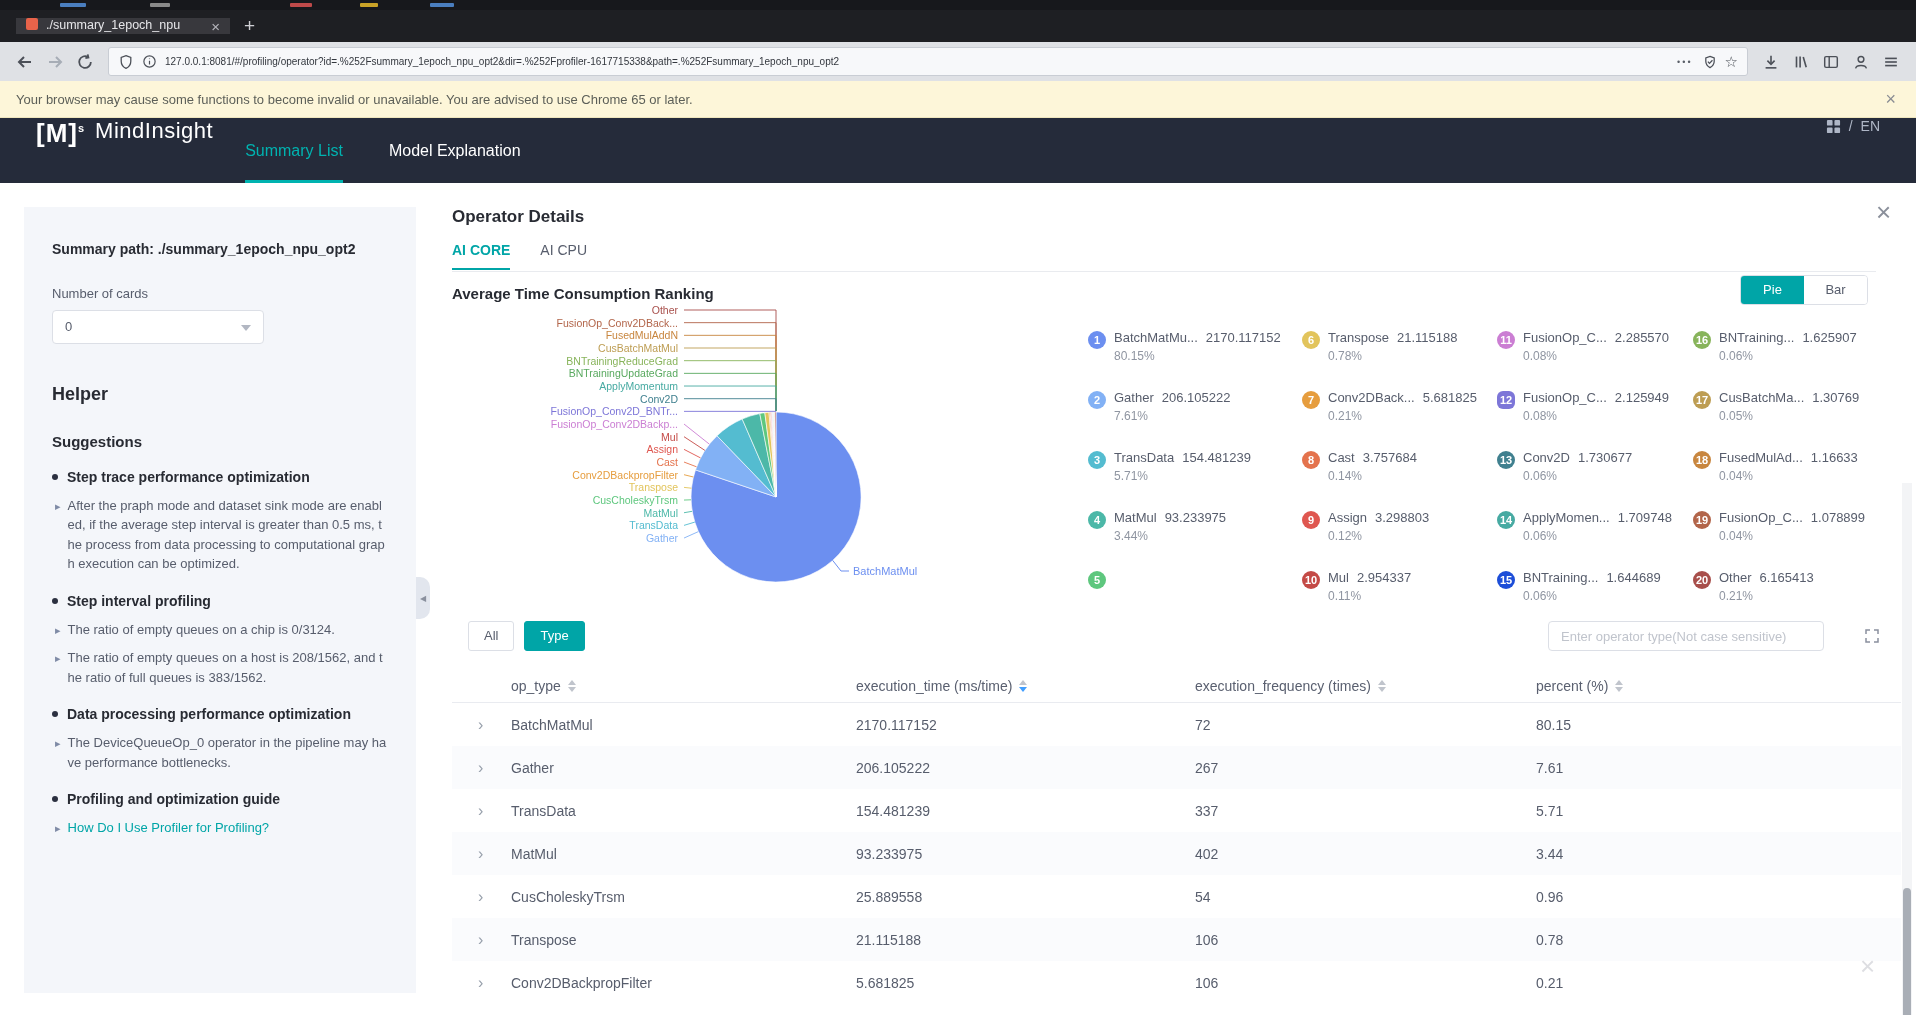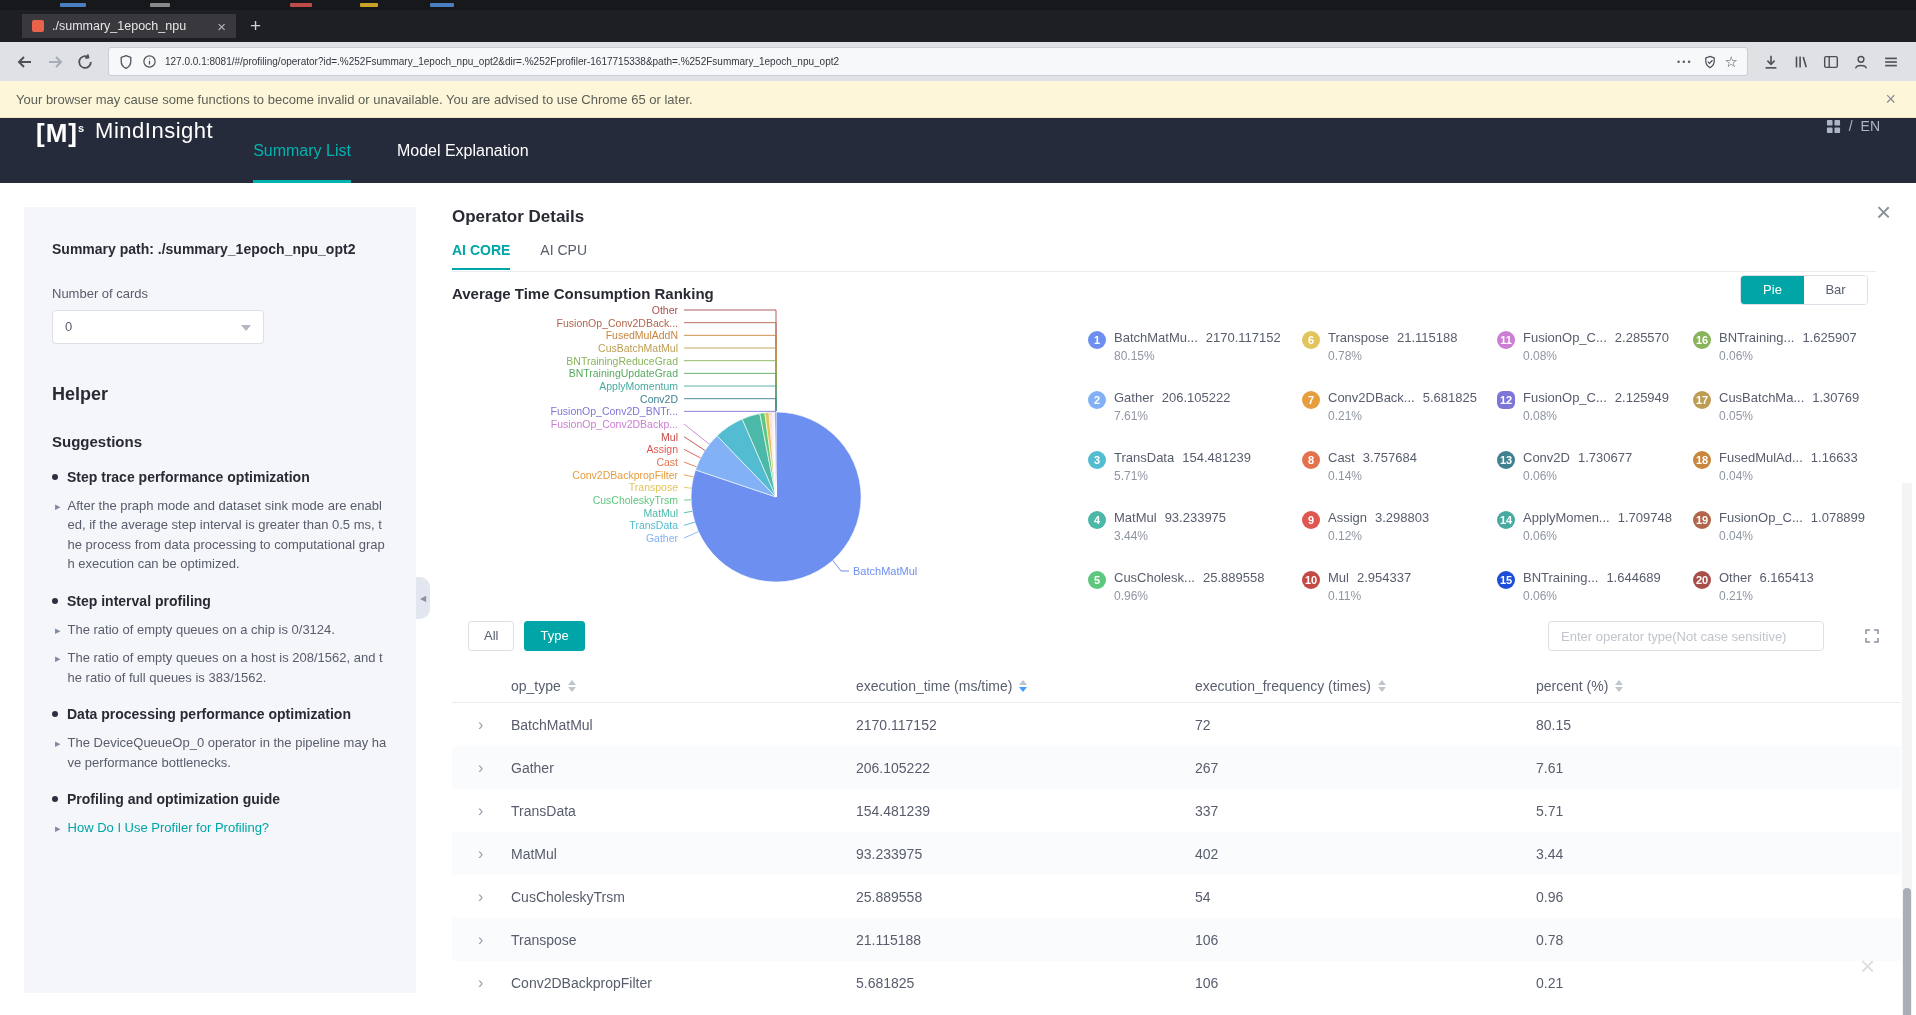--- a/index.html
+++ b/index.html
@@ -3,21 +3,21 @@
 <meta charset="utf-8">
 <style>
   * { margin:0; padding:0; box-sizing:border-box; }
   html,body { width:1916px; height:1015px; overflow:hidden; background:#fff;
     font-family:"Liberation Sans","DejaVu Sans",sans-serif; }
 
   
   .menu-sliver { position:absolute; left:0; top:0; width:1916px; height:10px; background:#17181c; }
   .menu-sliver .frag { position:absolute; top:3px; height:4px; border-radius:1px; display:block; }
   .tab-bar { position:absolute; left:0; top:10px; width:1916px; height:32px; background:#1e1f23; display:flex; align-items:center; }
-  .tab { width:214px; height:24px; background:#38383d; display:flex; align-items:center; padding:0 10px; margin-left:22px; }
+  .tab { width:214px; height:16px; background:#38383d; display:flex; align-items:flex-start; padding:0 10px; margin-left:16px; }
   .favicon { width:12px; height:12px; border-radius:2px; background:#e8634a; flex:0 0 auto; }
   .tab-title { flex:1; color:#e6e6e9; font-size:12.5px; margin:0 8px; white-space:nowrap; overflow:hidden; }
   .tab-close { color:#b5b5bc; font-size:15px; cursor:pointer; }
   .new-tab { color:#cfcfd4; font-size:19px; margin-left:14px; cursor:pointer; }
   .toolbar { position:absolute; left:0; top:42px; width:1916px; height:39px; background:#dfe1e5; display:flex; align-items:center; padding:0 10px; }
   .tb-icon { width:30px; height:30px; display:flex; align-items:center; justify-content:center; color:#4c5058; cursor:pointer; flex:0 0 auto; }
   .tb-icon.dim { color:#a7adb6; }
   .urlbar { flex:1; height:29px; background:#f7f8fa; border-radius:3px; box-shadow:inset 0 0 0 1px #c9cdd4; display:flex; align-items:center; padding:0 10px; margin:0 8px; }
   .ub-icon { display:flex; align-items:center; color:#4c5058; margin-right:8px; cursor:pointer; }
   .url-text { flex:1; font-size:10px; color:#33373e; white-space:nowrap; overflow:hidden; }
@@ -27,21 +27,21 @@
   
   .notice { position:absolute; left:0; top:81px; width:1916px; height:37px; background:#fdf6d9; border-bottom:1px solid #efe6bd; display:flex; align-items:center; padding:0 16px; }
   .notice-text { flex:1; font-size:13px; color:#5c5f58; }
   .notice-close { color:#8a8d93; font-size:18px; cursor:pointer; margin-right:4px; }
 
   
   .app-header { position:absolute; left:0; top:118px; width:1916px; height:65px; background:#252b3a; display:flex; align-items:flex-start; padding:0 36px; }
   .logo { color:#fff; font-size:26px; font-weight:bold; letter-spacing:1px; }
   .logo sup { font-size:11px; }
   .brand { color:#fff; font-size:22px; margin-left:10px; letter-spacing:0.5px; }
-  .app-nav { display:flex; margin-left:40px; height:65px; }
+  .app-nav { display:flex; margin-left:32px; height:65px; }
   .nav-item { color:#fff; font-size:16px; height:65px; line-height:65px; margin-right:46px; cursor:pointer; }
   .nav-item.active { color:#00b3b0; border-bottom:3px solid #00b3b0; }
   .header-right { margin-left:auto; display:flex; align-items:center; color:#aeb6c6; font-size:14px; gap:8px; }
 
   
   .content { position:absolute; left:0; top:183px; width:1916px; height:832px; background:#fff; }
 
   
   .sidebar { position:absolute; left:24px; top:24px; width:392px; height:786px; background:#f4f6fa; padding:32px 28px; }
   .summary-path { font-size:14px; font-weight:bold; color:#282b33; line-height:1.5; word-break:break-all; }
@@ -392,24 +392,20 @@
   <div class="legend-item">
     <span class="lg-badge" style="background: rgb(76, 184, 168);">4</span>
     <div>
       <div class="lg-l1"><span class="lg-name">MatMul</span><span class="lg-val">93.233975</span></div>
       <div class="lg-pct">3.44%</div>
     </div>
   </div>
 
   <div class="legend-item">
     <span class="lg-badge" style="background: rgb(94, 199, 126);">5</span>
-    <div>
-      <div class="lg-l1"><span class="lg-name">CusCholesk...</span><span class="lg-val">25.889558</span></div>
-      <div class="lg-pct">0.96%</div>
-    </div>
   </div>
 
   <div class="legend-item">
     <span class="lg-badge" style="background: rgb(226, 196, 92);">6</span>
     <div>
       <div class="lg-l1"><span class="lg-name">Transpose</span><span class="lg-val">21.115188</span></div>
       <div class="lg-pct">0.78%</div>
     </div>
   </div>
 

